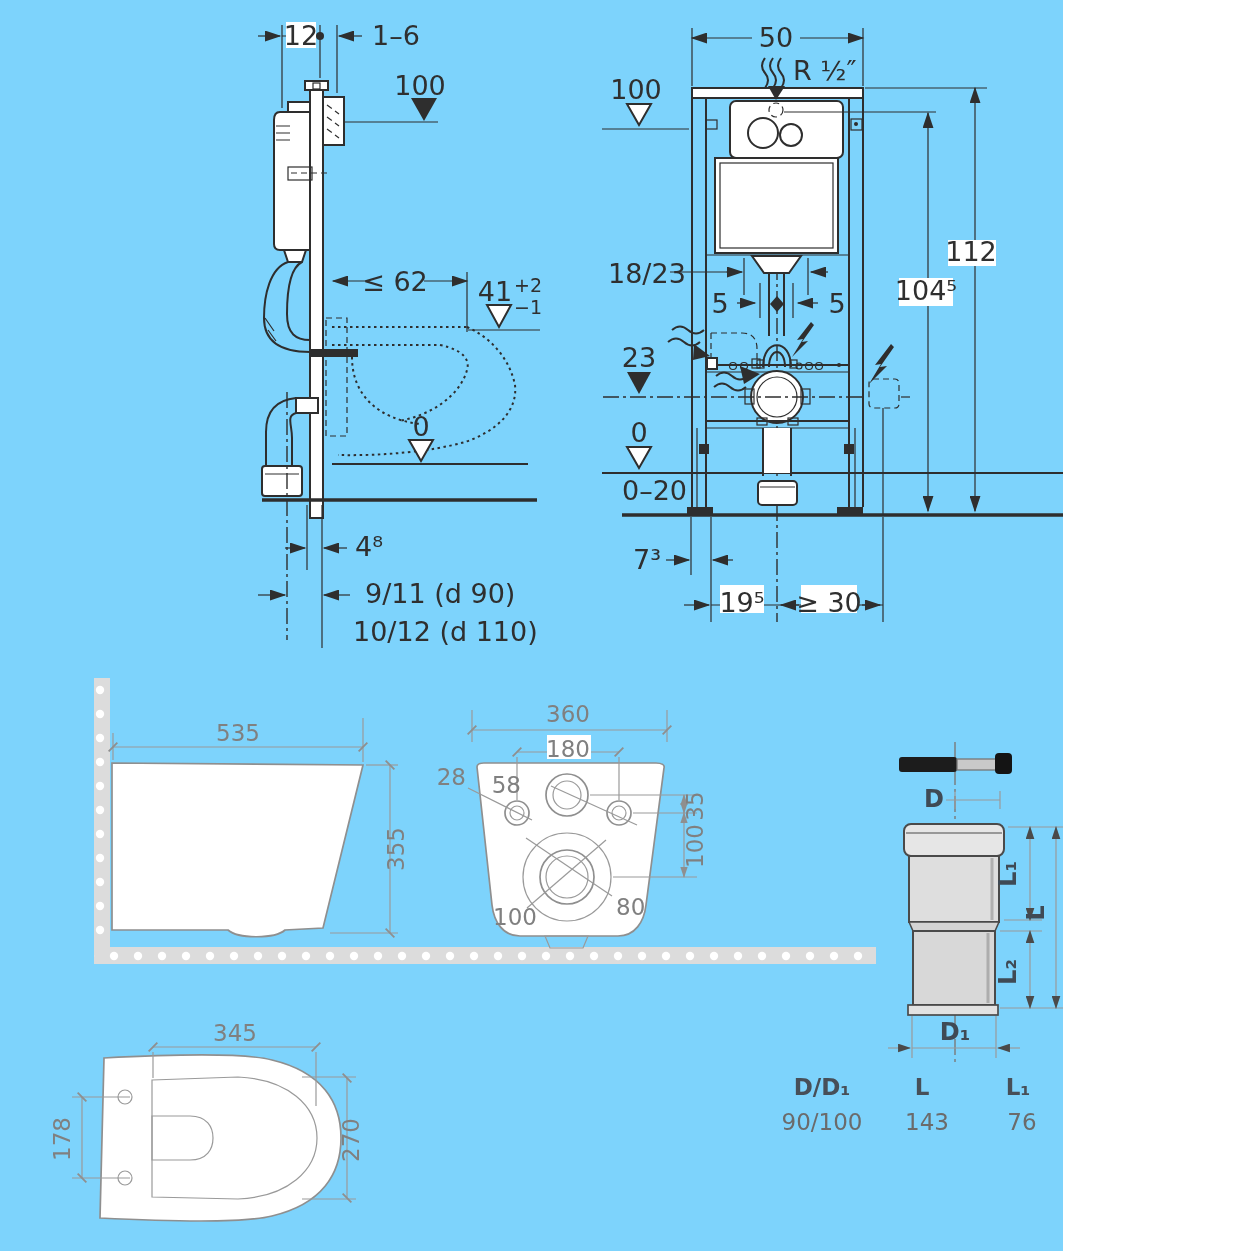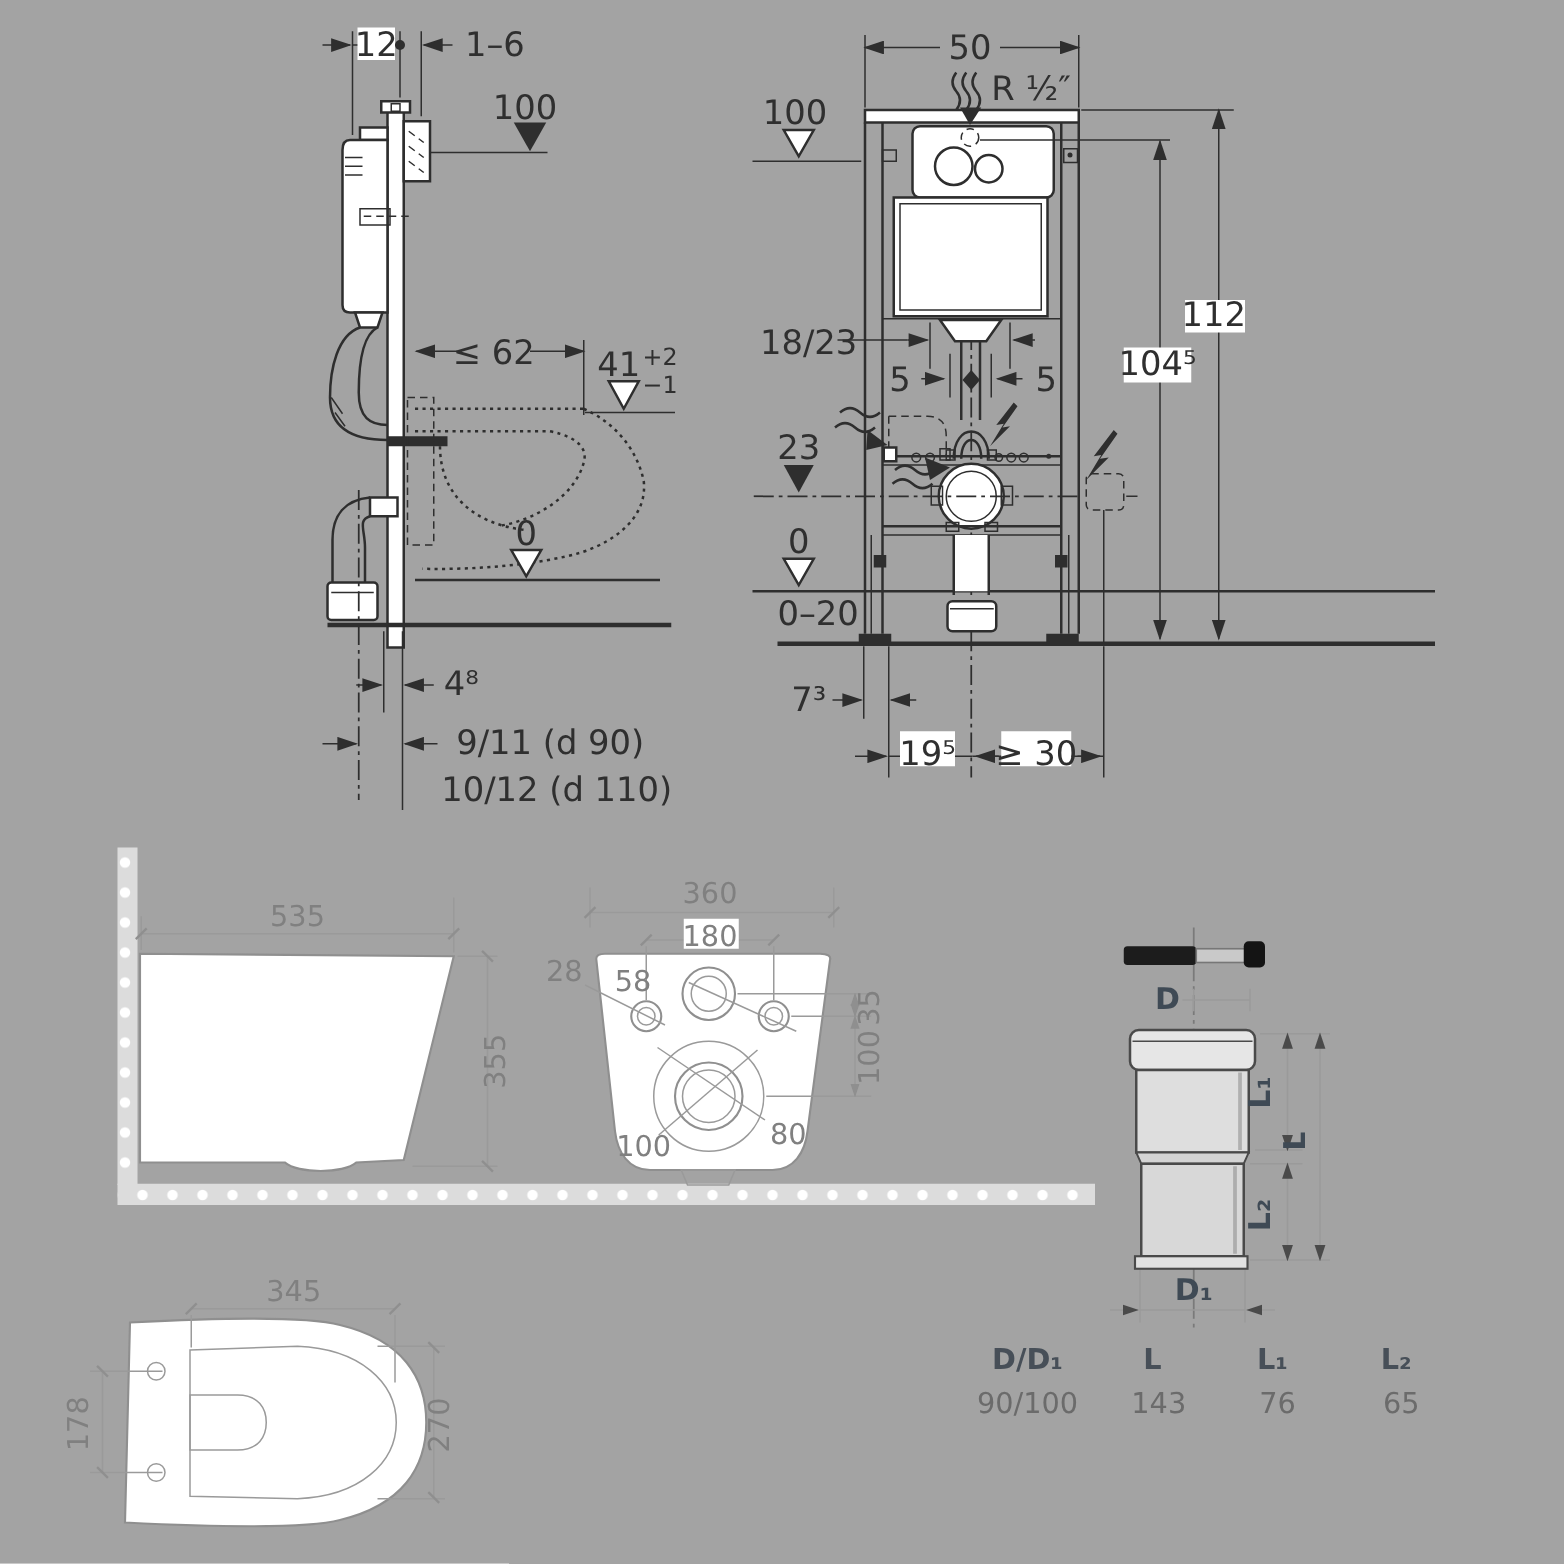--- a/index.html
+++ b/index.html
@@ -1,16 +1,16 @@
 <!DOCTYPE html>
 <html><head>
 <meta charset="utf-8">
 <style>
   html,body{margin:0;padding:0;background:#fff}
-  .canvas{position:relative;width:1251px;height:1251px;background:#a3a3a3;overflow:hidden;
+  .canvas{position:relative;width:1063px;height:1251px;background:#7dd3fc;overflow:hidden;
           font-family:"DejaVu Sans","Liberation Sans",sans-serif}
   svg text{font-family:"DejaVu Sans","Liberation Sans",sans-serif}
   .s1{stroke:#2e2e2e;stroke-width:2;fill:none}
   .s1w{stroke:#2e2e2e;stroke-width:2;fill:#ffffff}
   .s1t{stroke:#2e2e2e;stroke-width:1.2;fill:none}
   .thk{stroke:#2e2e2e;stroke-width:3.5;fill:none}
   .dsh{stroke-dasharray:6 4}
   .dot{stroke-dasharray:2.5 3.5}
   .cl{stroke-dasharray:16 4 3 4;stroke-width:1.4}
   .sg{stroke:#8f8f8f;stroke-width:1.7;fill:none}

